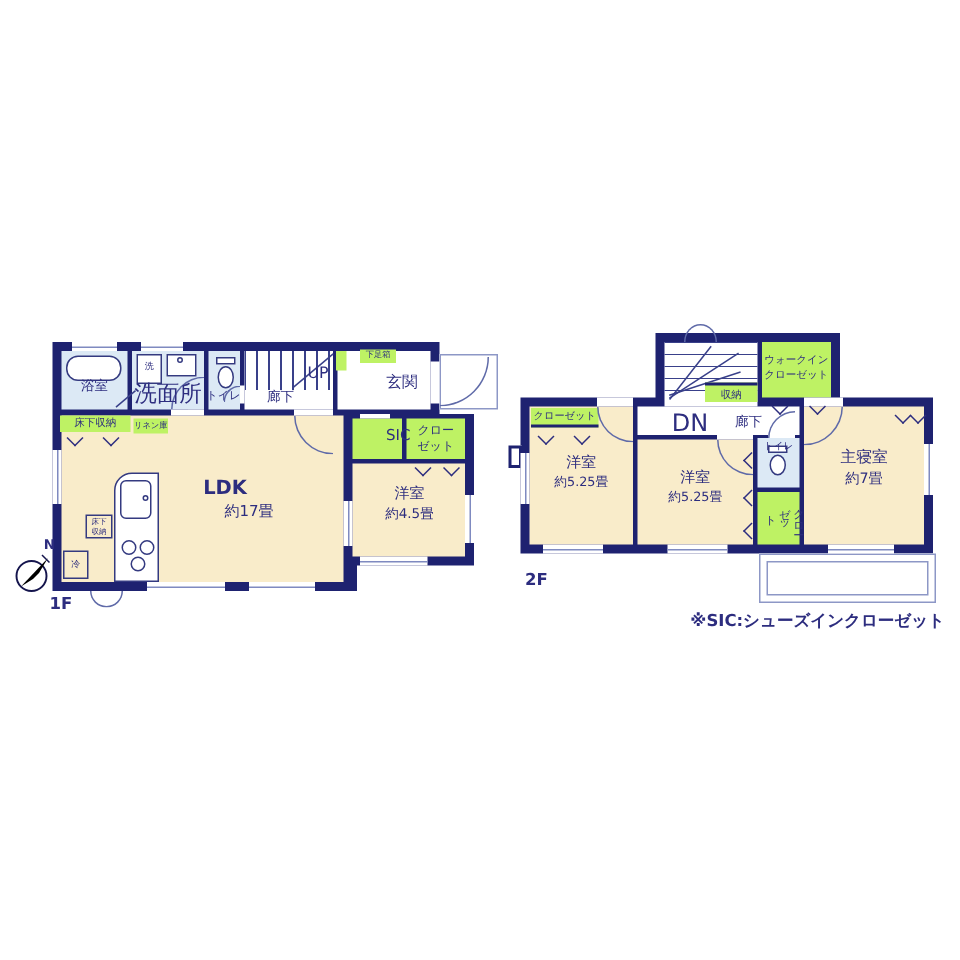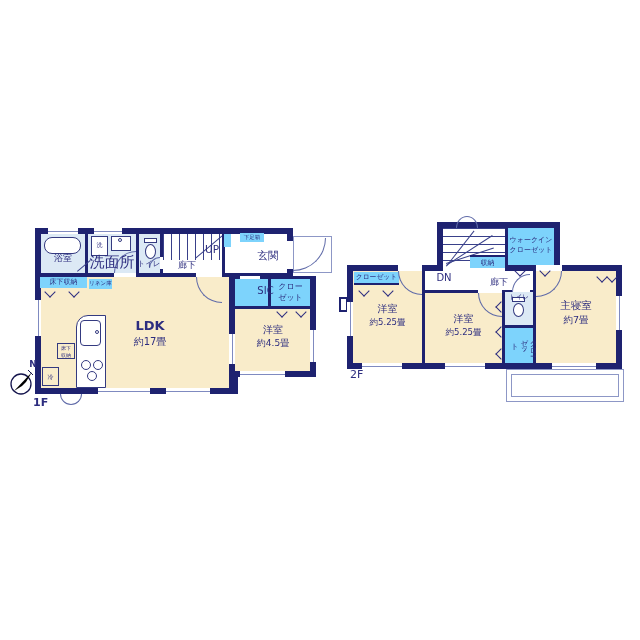--- a/index.html
+++ b/index.html
@@ -2,21 +2,21 @@
 <html><head>
 <meta charset="utf-8">
 <style>
   html,body{margin:0;padding:0;background:#fff;}
   .plan-root{position:relative;width:640px;height:640px;background:#ffffff;overflow:hidden;
              font-family:"DejaVu Sans",sans-serif;}
   .layer{position:absolute;inset:0;}
   .wall{position:absolute;background:#1e2270;}
   .room{position:absolute;box-sizing:border-box;}
   .cream{background:#f9ecca;}
-  .pink{background:#7dd3fc;font-family:Liberation Mono, monospace;}
+  .pink{background:#bef264;}
   .blue{background:#dce9f5;}
   .white{background:#ffffff;}
   .lbl{position:absolute;color:#2d2d7f;text-align:center;line-height:1.25;}
   .win-h{position:absolute;background:#fff;}
   .win-h::after{content:"";position:absolute;left:0;right:0;top:50%;height:1px;background:#7f8ac0;}
   .win-v{position:absolute;background:#fff;}
   .win-v::after{content:"";position:absolute;top:0;bottom:0;left:50%;width:1px;background:#7f8ac0;}
   .gap{position:absolute;background:#fff;}
   .arc{position:absolute;border:0 solid #5f6aa8;box-sizing:border-box;}
   .arc-bl{border-radius:0 0 0 100%;border-left-width:1px;border-bottom-width:1px;}
@@ -118,21 +118,21 @@
     <div class="chev-d" style="left:278px;top:308px"></div>
     <div class="chev-d" style="left:297px;top:308px"></div>
 
     <div class="lbl" style="left:41px;top:253px;width:44px;font-size:9px">浴室</div>
     <div class="lbl" style="left:86px;top:253px;width:52px;font-size:15px">洗面所</div>
     <div class="lbl" style="left:136px;top:259px;width:26px;font-size:7.5px">トイレ</div>
     <div class="lbl" style="left:170px;top:260px;width:34px;font-size:9px">廊下</div>
     <div class="lbl" style="left:199px;top:243px;width:26px;font-size:10.5px">UP</div>
     <div class="lbl" style="left:248px;top:249px;width:40px;font-size:10.5px">玄関</div>
     <div class="lbl" style="left:112px;top:318px;width:76px;font-size:13px;font-weight:600">LDK</div>
-    <div class="lbl" style="left:112px;top:336px;width:76px;font-size:10px">約17畳</div>
+    <div class="lbl" style="left:128px;top:336px;width:76px;font-size:10px">約17畳</div>
     <div class="lbl" style="left:251px;top:285px;width:29px;font-size:10px">SIC</div>
     <div class="lbl" style="left:277px;top:282px;width:27px;font-size:8px;line-height:1.35">クローゼット</div>
     <div class="lbl" style="left:242px;top:324px;width:62px;font-size:10px">洋室</div>
     <div class="lbl" style="left:242px;top:338px;width:62px;font-size:9px">約4.5畳</div>
     <div class="lbl" style="left:33px;top:396px;width:24px;font-size:11px;font-weight:600;text-align:left">1F</div>
   </div>
 
   <div class="layer">
 
     <div class="wall" style="left:437px;top:222px;width:123px;height:49px"></div>
@@ -187,32 +187,33 @@
     <div class="chev-d" style="left:598px;top:273px"></div>
     <div class="chev-d" style="left:608px;top:273px"></div>
     <div class="chev-l" style="left:497px;top:303px"></div>
     <div class="chev-l" style="left:497px;top:328px"></div>
     <div class="chev-l" style="left:497px;top:350px"></div>
 
     <div class="fix" style="left:512px;top:297px;width:13px;height:5px"></div>
     <div class="fix" style="left:513px;top:303px;width:11px;height:14px;border-radius:50%"></div>
 
     <div class="lbl" style="left:509px;top:236px;width:44px;font-size:7px;line-height:1.4">ウォークインクローゼット</div>
-    <div class="lbl" style="left:431px;top:272px;width:26px;font-size:10px">DN</div>
+    <div class="lbl" style="left:447px;top:272px;width:26px;font-size:16px">DN</div>
     <div class="lbl" style="left:482px;top:277px;width:34px;font-size:9px">廊下</div>
     <div class="lbl" style="left:505px;top:293px;width:28px;font-size:6.5px">トイレ</div>
     <div class="lbl" style="left:353px;top:303px;width:69px;font-size:10px">洋室</div>
     <div class="lbl" style="left:353px;top:317px;width:69px;font-size:8.5px">約5.25畳</div>
     <div class="lbl" style="left:425px;top:313px;width:77px;font-size:10px">洋室</div>
     <div class="lbl" style="left:425px;top:327px;width:77px;font-size:8.5px">約5.25畳</div>
     <div class="lbl" style="left:536px;top:299px;width:80px;font-size:10.5px">主寝室</div>
     <div class="lbl" style="left:536px;top:314px;width:80px;font-size:9.5px">約7畳</div>
-    <div class="lbl" style="left:350px;top:368px;width:24px;font-size:11px;font-weight:400;text-align:left">2F</div>
+    <div class="lbl" style="left:350px;top:380px;width:24px;font-size:11px;font-weight:700;text-align:left">2F</div>
   </div>
 
+  <div class="lbl" style="left:450px;top:407px;width:180px;font-size:11px;font-weight:600;text-align:right">※SIC:シューズインクローゼット</div>
 
   <div class="layer">
     <svg style="position:absolute;left:6px;top:363px" width="34" height="36" viewBox="0 0 34 36">
       <circle cx="15" cy="21" r="10" fill="#ffffff" stroke="#15154d" stroke-width="1.3"></circle>
       <polygon points="26,9 8,28 16,23 20,19" fill="#000000"></polygon>
       <line x1="22" y1="7" x2="27" y2="12" stroke="#15154d" stroke-width="1"></line>
     </svg>
     <div class="lbl" style="left:28px;top:359px;width:10px;font-size:9px;font-weight:600">N</div>
   </div>
 

